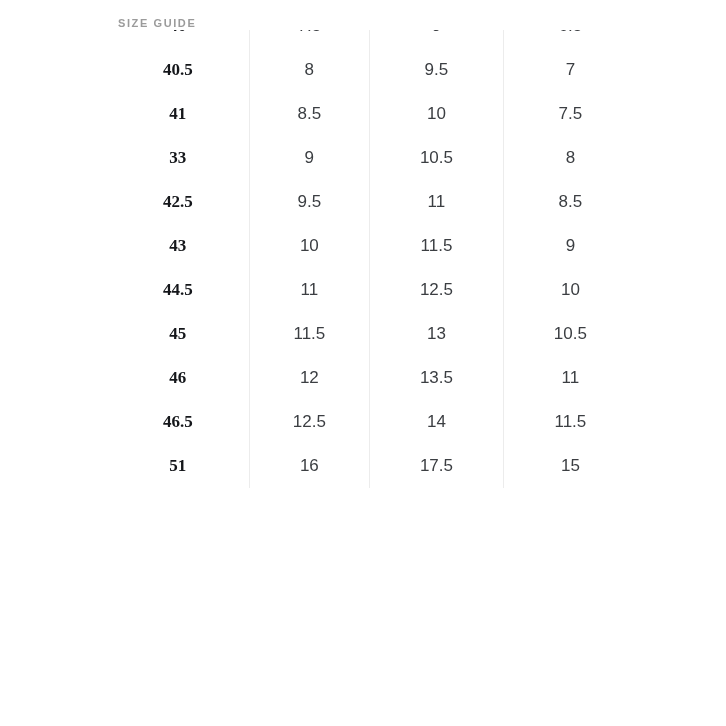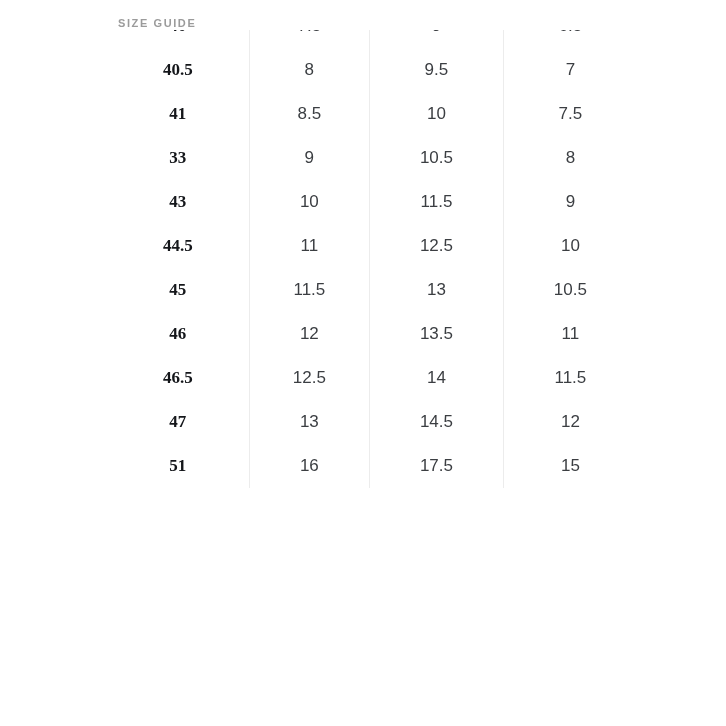--- a/index.html
+++ b/index.html
@@ -135,20 +135,26 @@
                 <td>10</td>
                 <td class="col-last">7.5</td>
               </tr>
               <tr>
                 <td class="col-eu">33</td>
                 <td>9</td>
                 <td>10.5</td>
                 <td class="col-last">8</td>
               </tr>
               <tr>
+                <td class="col-eu">42.5</td>
+                <td>9.5</td>
+                <td>11</td>
+                <td class="col-last">8.5</td>
+              </tr>
+              <tr>
                 <td class="col-eu">43</td>
                 <td>10</td>
                 <td>11.5</td>
                 <td class="col-last">9</td>
               </tr>
               <tr>
                 <td class="col-eu">44.5</td>
                 <td>11</td>
                 <td>12.5</td>
                 <td class="col-last">10</td>
@@ -165,26 +171,20 @@
                 <td>13.5</td>
                 <td class="col-last">11</td>
               </tr>
               <tr>
                 <td class="col-eu">46.5</td>
                 <td>12.5</td>
                 <td>14</td>
                 <td class="col-last">11.5</td>
               </tr>
               <tr>
-                <td class="col-eu">47</td>
-                <td>13</td>
-                <td>14.5</td>
-                <td class="col-last">12</td>
-              </tr>
-              <tr>
                 <td class="col-eu">51</td>
                 <td>16</td>
                 <td>17.5</td>
                 <td class="col-last">15</td>
               </tr>
             </tbody>
         </table>
       </div>
     </div>
   </div>

